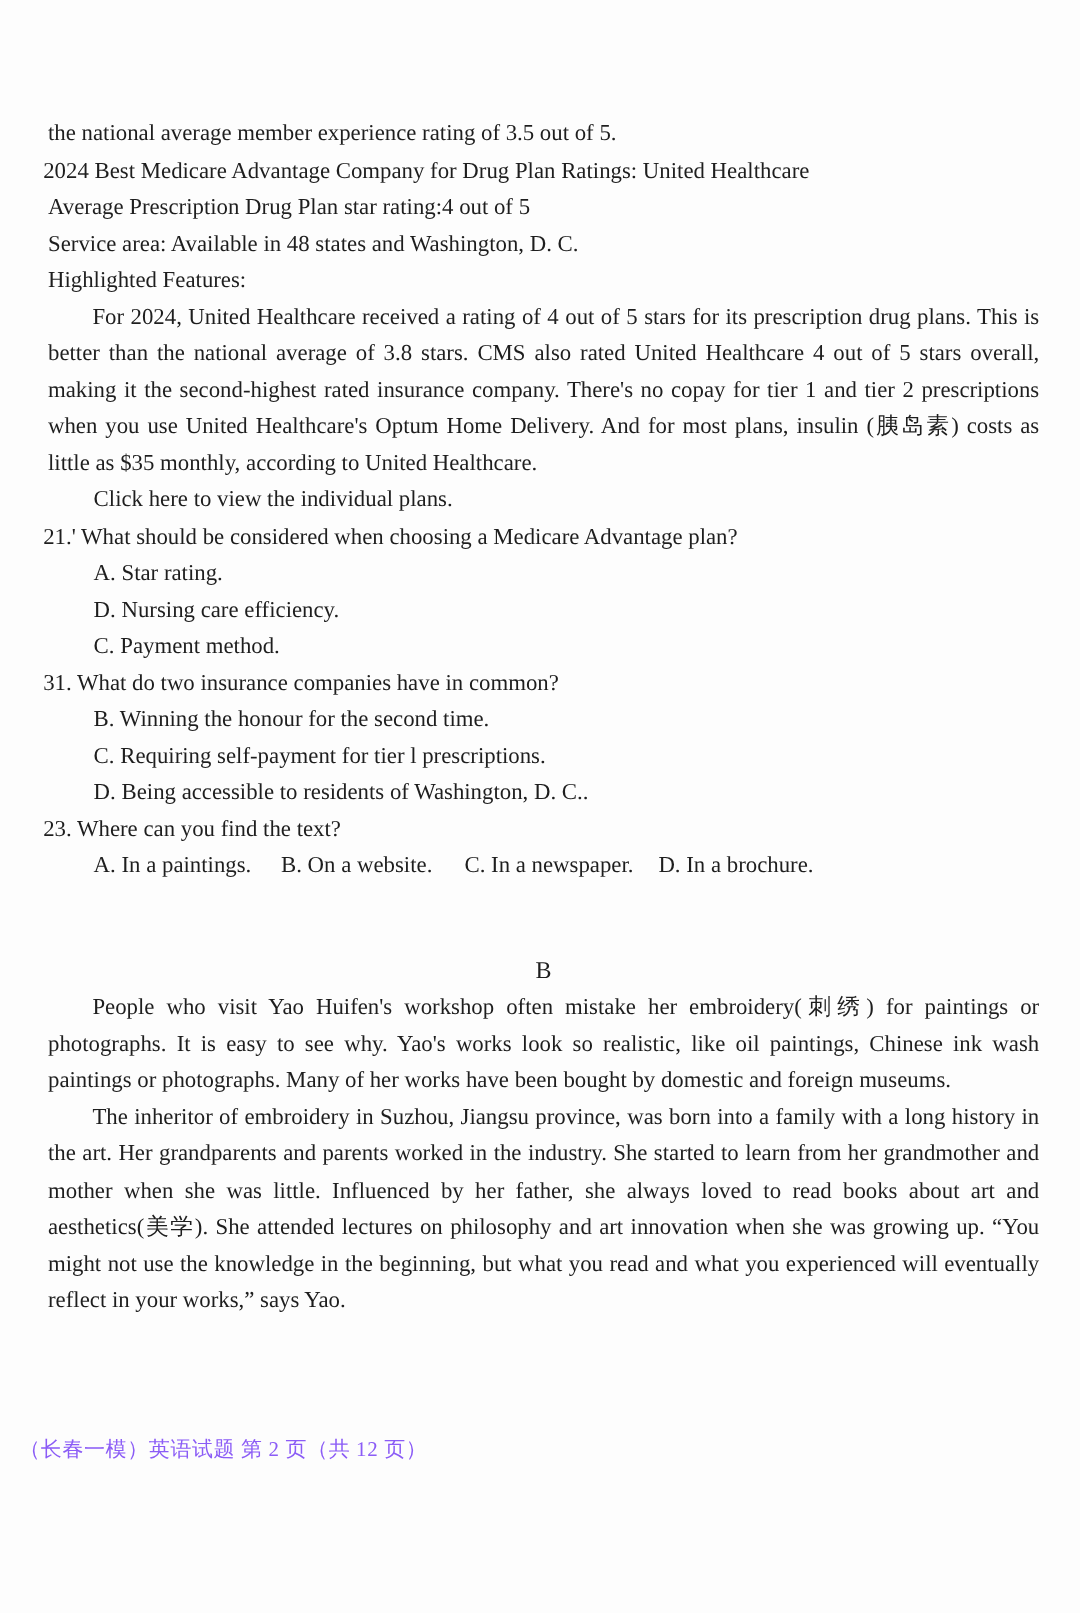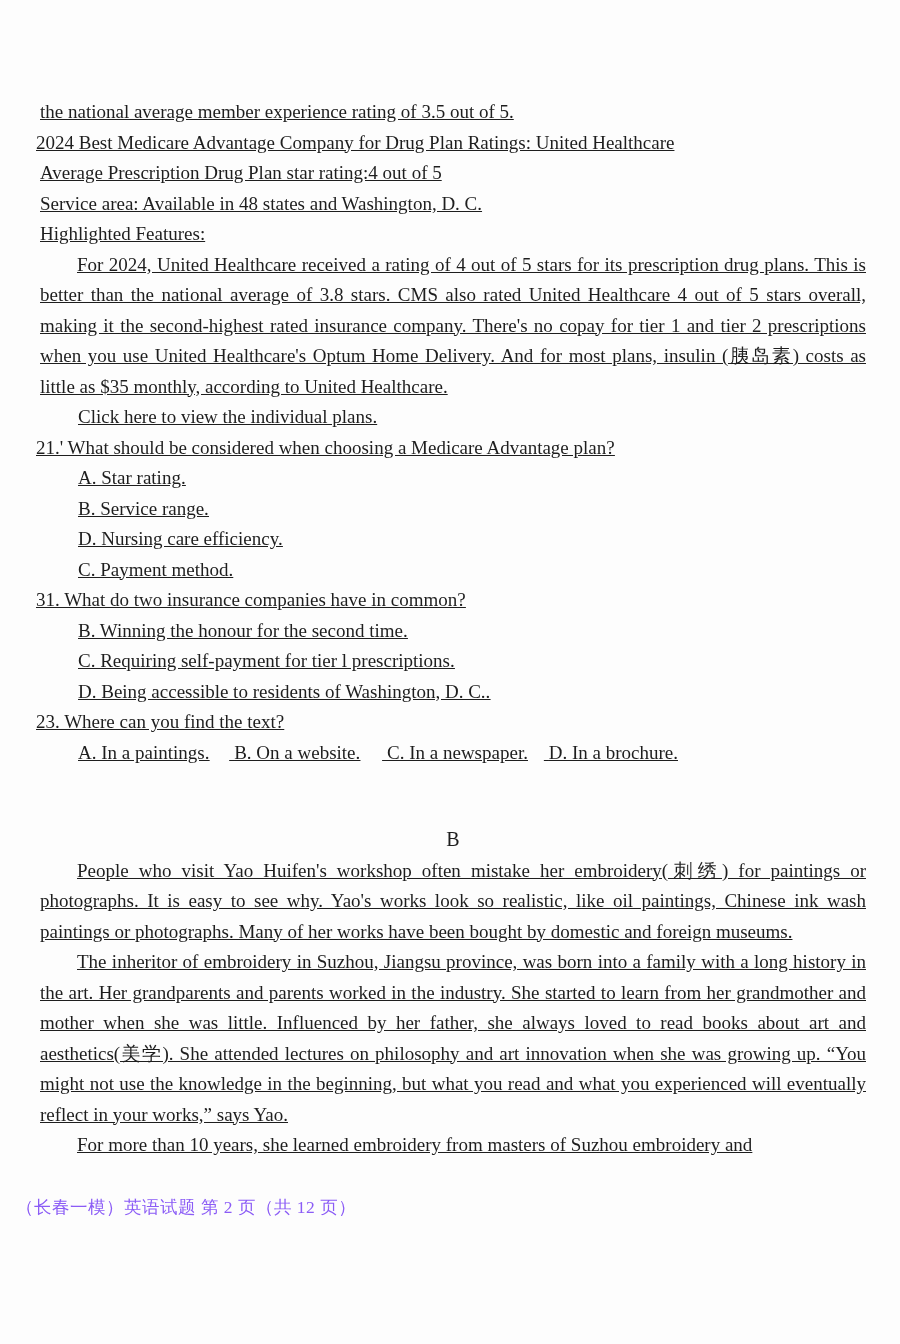--- a/index.html
+++ b/index.html
@@ -16,21 +16,20 @@
   }
   .page {
     position: absolute;
     top: 97px;
     left: 40px;
     right: 34px;
   }
   .line, .para, .q-block, .opt {
     font-size: 19px;
     line-height: 30.5px;
-    text-decoration: underline;
   }
   .para {
     text-align: justify;
     text-indent: 37px;
   }
   .indent-line {
     padding-left: 38px;
   }
   .q-line {
     margin-left: -4px;
@@ -78,21 +77,20 @@
   <div class="line">Service area: Available in 48 states and Washington, D. C.</div>
   <div class="line">Highlighted Features:</div>
 
   <div class="para">For 2024, United Healthcare received a rating of 4 out of 5 stars for its prescription drug plans. This is better than the national average of 3.8 stars. CMS also rated United Healthcare 4 out of 5 stars overall, making it the second-highest rated insurance company. There's no copay for tier 1 and tier 2 prescriptions when you use United Healthcare's Optum Home Delivery. And for most plans, insulin (胰岛素) costs as little as $35 monthly, according to United Healthcare.</div>
 
   <div class="line indent-line">Click here to view the individual plans.</div>
 
   <div class="q-block">
     <div class="line q-line">21.' What should be considered when choosing a Medicare Advantage plan?</div>
     <div class="opt">A. Star rating.</div>
-    <div class="opt">B. Service range.</div>
     <div class="opt">D. Nursing care efficiency.</div>
     <div class="opt">C. Payment method.</div>
   </div>
 
   <div class="q-block">
     <div class="line q-line">31. What do two insurance companies have in common?</div>
     <div class="opt">B. Winning the honour for the second time.</div>
     <div class="opt">C. Requiring self-payment for tier l prescriptions.</div>
     <div class="opt">D. Being accessible to residents of Washington, D. C..</div>
   </div>
@@ -103,17 +101,16 @@
       <span class="io-a">A. In a paintings.</span>
       <span class="io-b">B. On a website.</span>
       <span class="io-c">C. In a newspaper.</span>
       <span>D. In a brochure.</span>
     </div>
   </div>
 
   <div class="section-heading">B</div>
   <div class="para">People who visit Yao Huifen's workshop often mistake her embroidery(刺绣) for paintings or photographs. It is easy to see why. Yao's works look so realistic, like oil paintings, Chinese ink wash paintings or photographs. Many of her works have been bought by domestic and foreign museums.</div>
   <div class="para">The inheritor of embroidery in Suzhou, Jiangsu province, was born into a family with a long history in the art. Her grandparents and parents worked in the industry. She started to learn from her grandmother and mother when she was little. Influenced by her father, she always loved to read books about art and aesthetics(美学). She attended lectures on philosophy and art innovation when she was growing up. “You might not use the knowledge in the beginning, but what you read and what you experienced will eventually reflect in your works,” says Yao.</div>
-  <div class="line last-line">For more than 10 years, she learned embroidery from masters of Suzhou embroidery and</div>
 
 </div>
 
 <div class="footer">（长春一模）英语试题 第 2 页（共 12 页）</div>
 
 </body></html>

